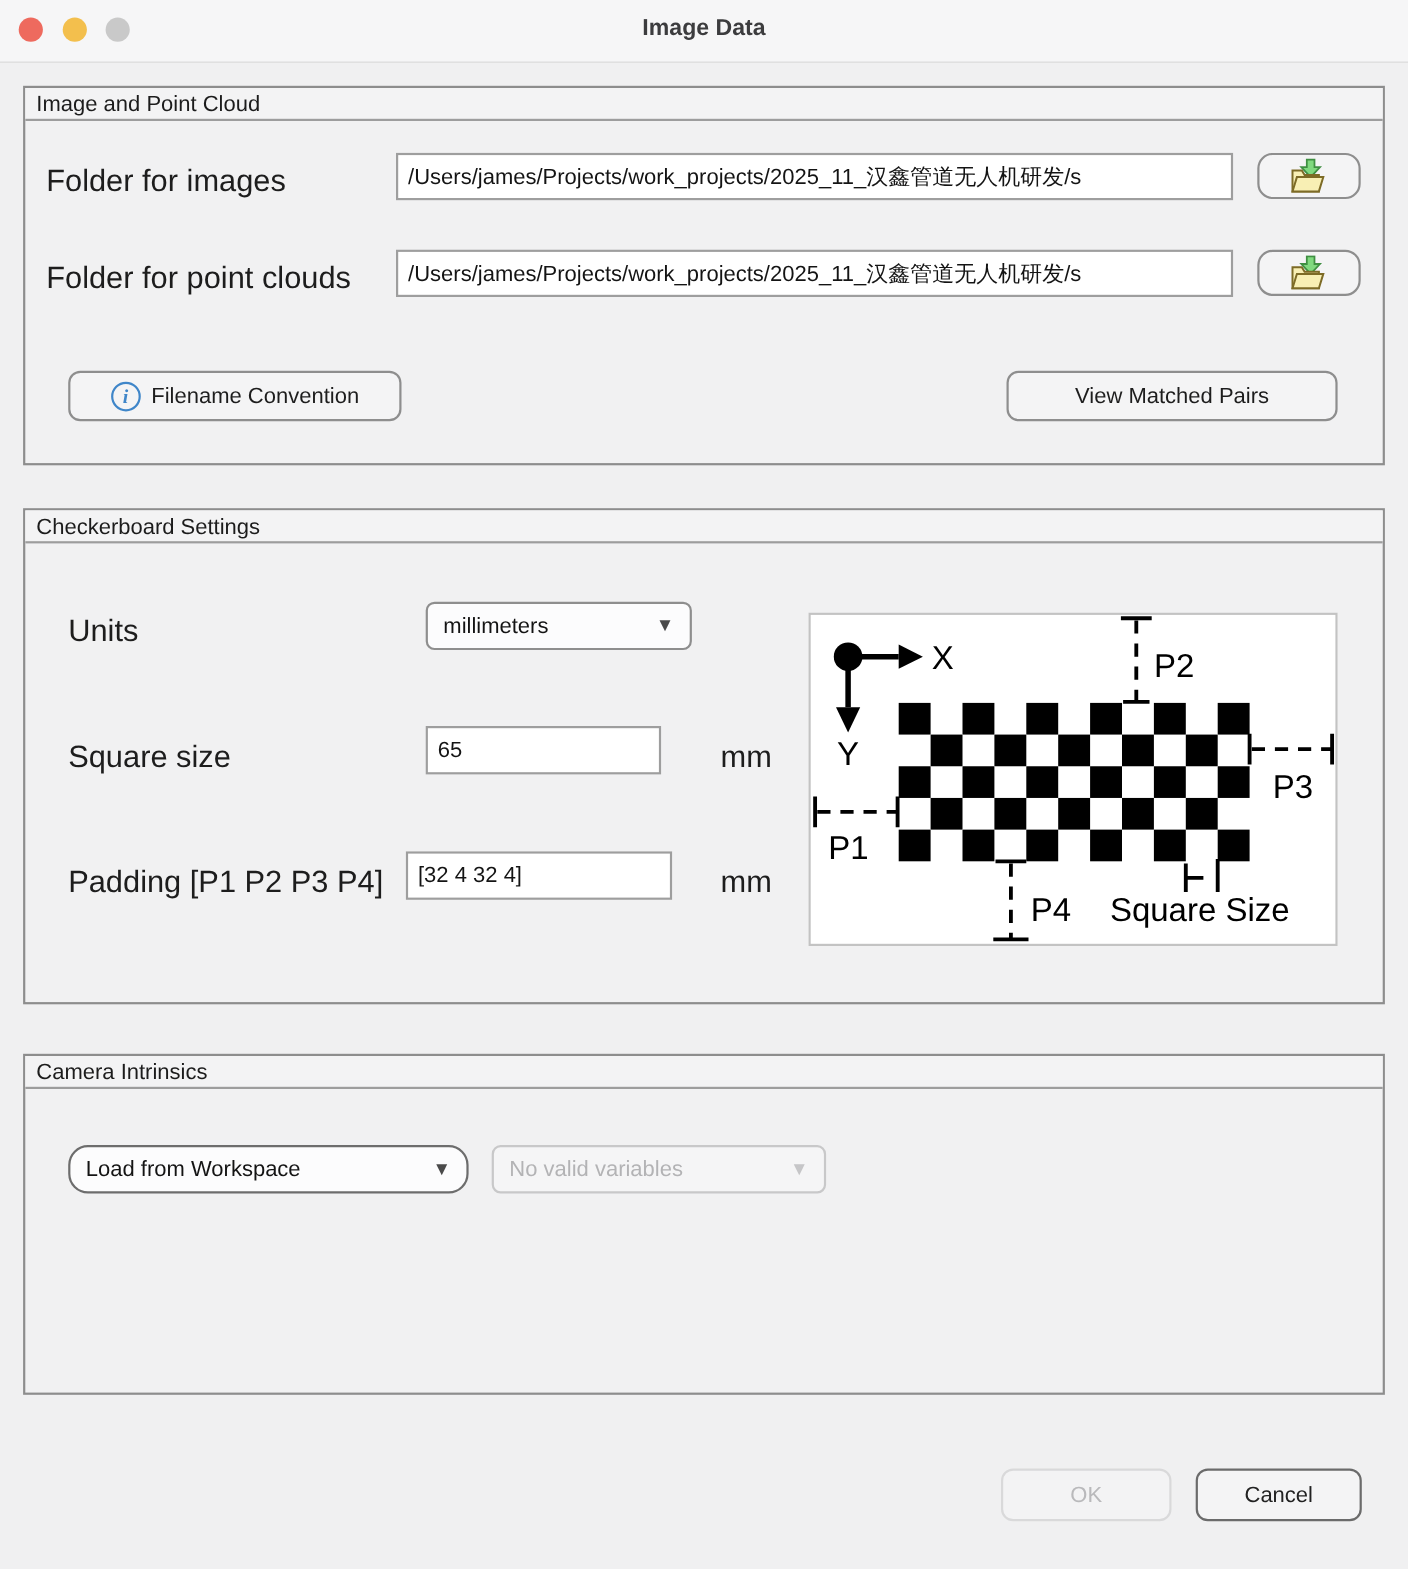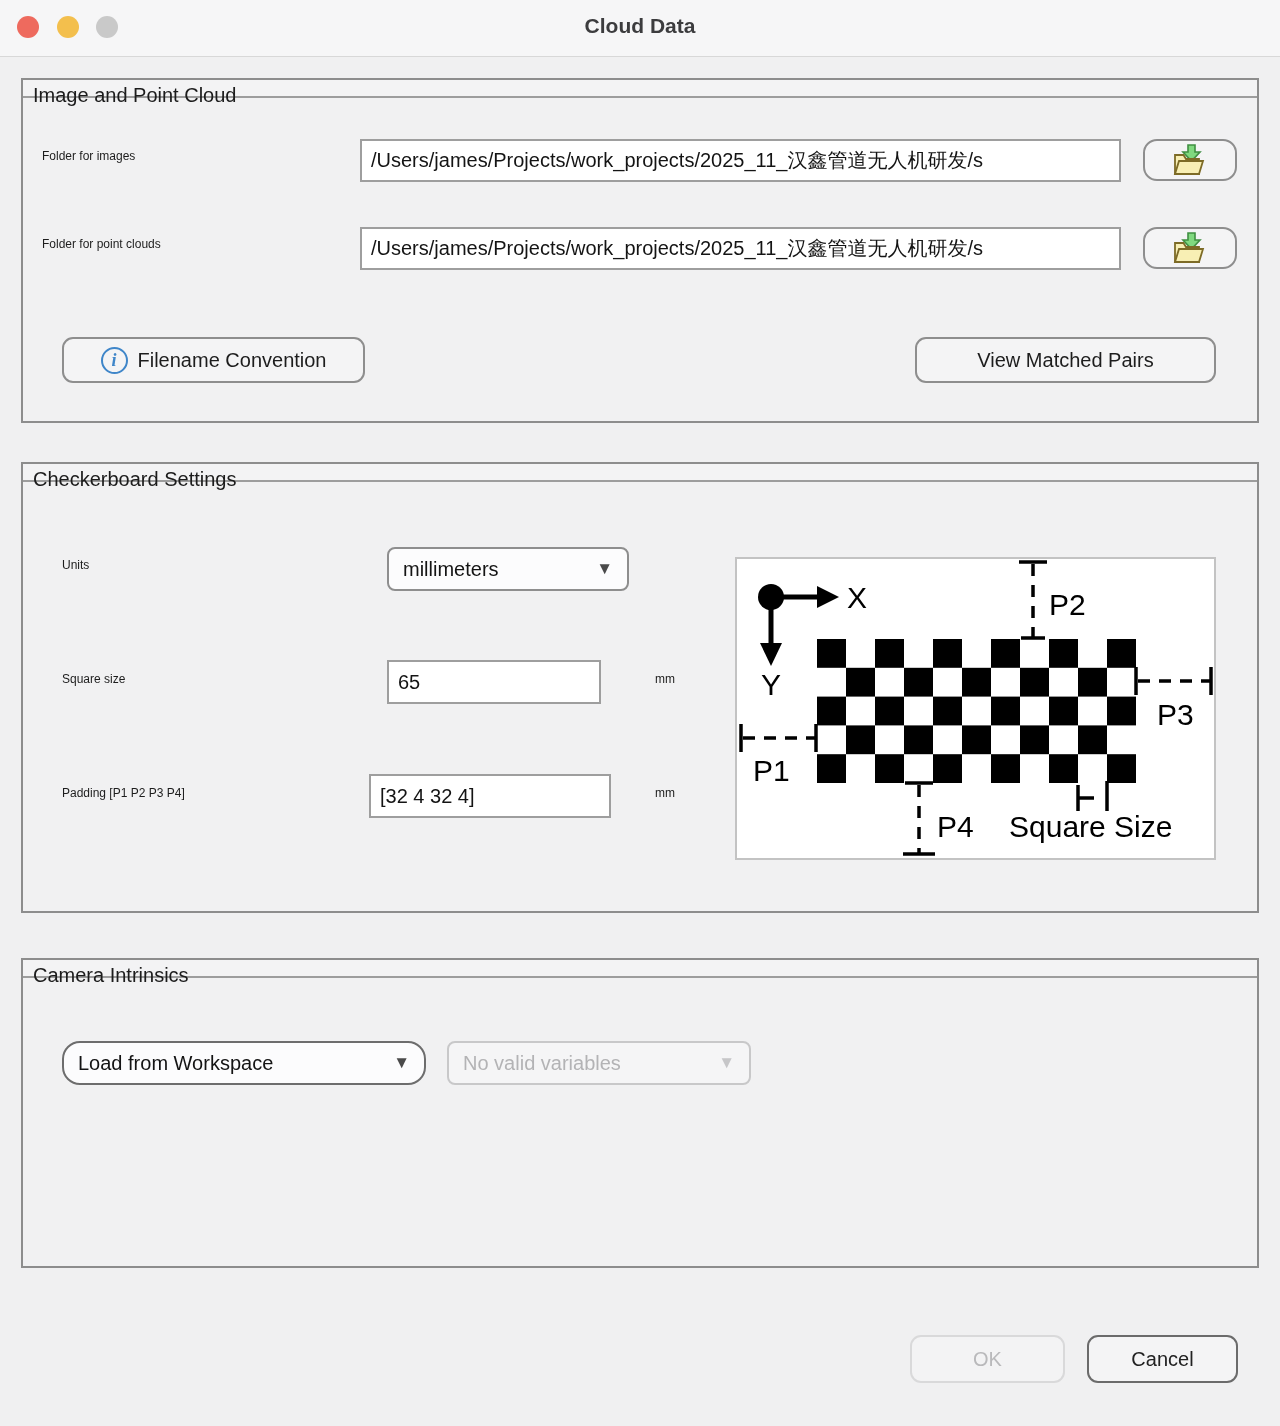--- a/index.html
+++ b/index.html
@@ -19,26 +19,26 @@
   .window-title {
     position:absolute; left:0; top:14px; width:100%; text-align:center;
     font-size:21px; font-weight:bold; color:#3c3c3e;
   }
   
   .section {
     position:absolute; left:21px; width:1238px;
     border:2px solid #8d8d8d; background:#f1f1f2;
   }
   .section-header {
-    height:18px; line-height:31px; padding-left:10px;
+    height:30px; line-height:31px; padding-left:10px;
     font-size:20px; color:#1c1c1c;
     border-bottom:2px solid #9d9d9d; background:#f3f3f4;
   }
   
-  .lbl { position:absolute; font-size:12px; color:#1d1d1d; white-space:nowrap; }
+  .lbl { position:absolute; font-size:28px; color:#1d1d1d; white-space:nowrap; }
   .tfield {
     position:absolute; background:#ffffff; border:2px solid #9e9e9e;
     font-size:20px; color:#141414; font-family:"Liberation Sans","DejaVu Sans",sans-serif;
     padding:0 0 0 9px; outline:none; overflow:hidden; white-space:nowrap;
   }
   .btn {
     position:absolute; display:flex; align-items:center; justify-content:center;
     background:#f4f4f5; border:2px solid #8e8e8e; border-radius:11px;
     font-size:20px; color:#1d1d1d; cursor:default; gap:10px;
   }
@@ -63,21 +63,21 @@
     background:#ffffff; border:2px solid #c3c3c3;
   }
 </style>
 </head>
 <body>
 
 <div class="titlebar">
   <div class="light" style="left:17px;background:#ee6a5e;"></div>
   <div class="light" style="left:57px;background:#f3bf4d;"></div>
   <div class="light" style="left:96px;background:#c9c9c9;"></div>
-  <div class="window-title">Cloud Data</div>
+  <div class="window-title">Image Data</div>
 </div>
 
 <div class="section" style="top:78px;height:345px;">
   <div class="section-header">Image and Point Cloud</div>
 </div>
 
 <div class="lbl" style="left:42px;top:149px;">Folder for images</div>
 <input class="tfield" style="left: 360px; top: 139px; width: 761px; height: 43px;" readonly="" value="/Users/james/Projects/work_projects/2025_11_汉鑫管道无人机研发/s">
 <div class="btn" style="left:1143px;top:139px;width:94px;height:42px;border-radius:14px;">
   <span style="display:flex;">

